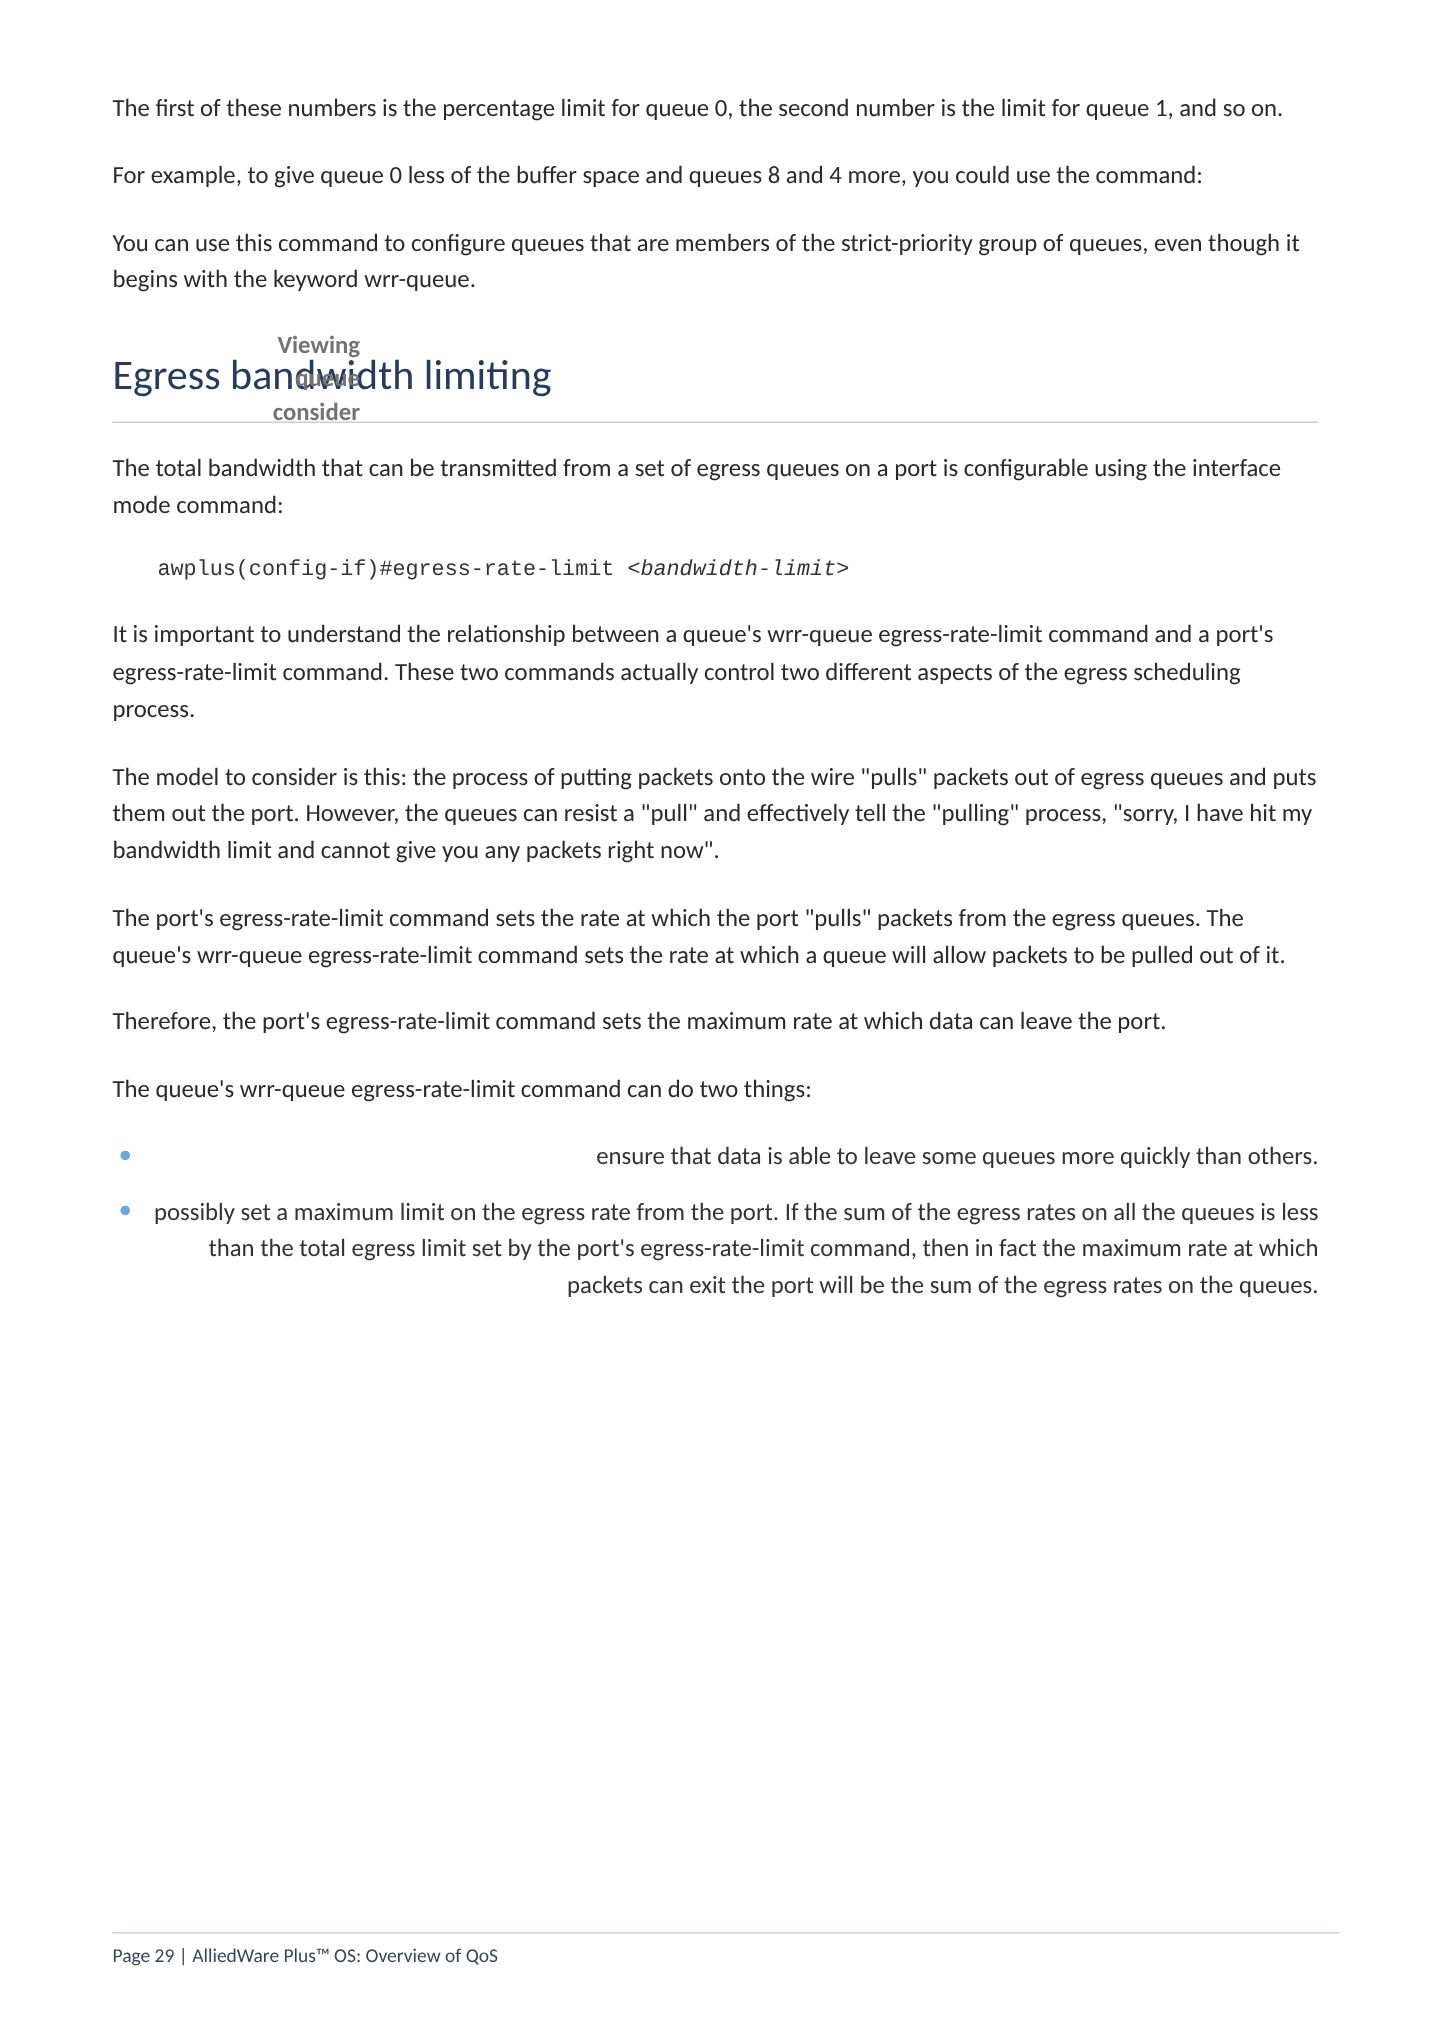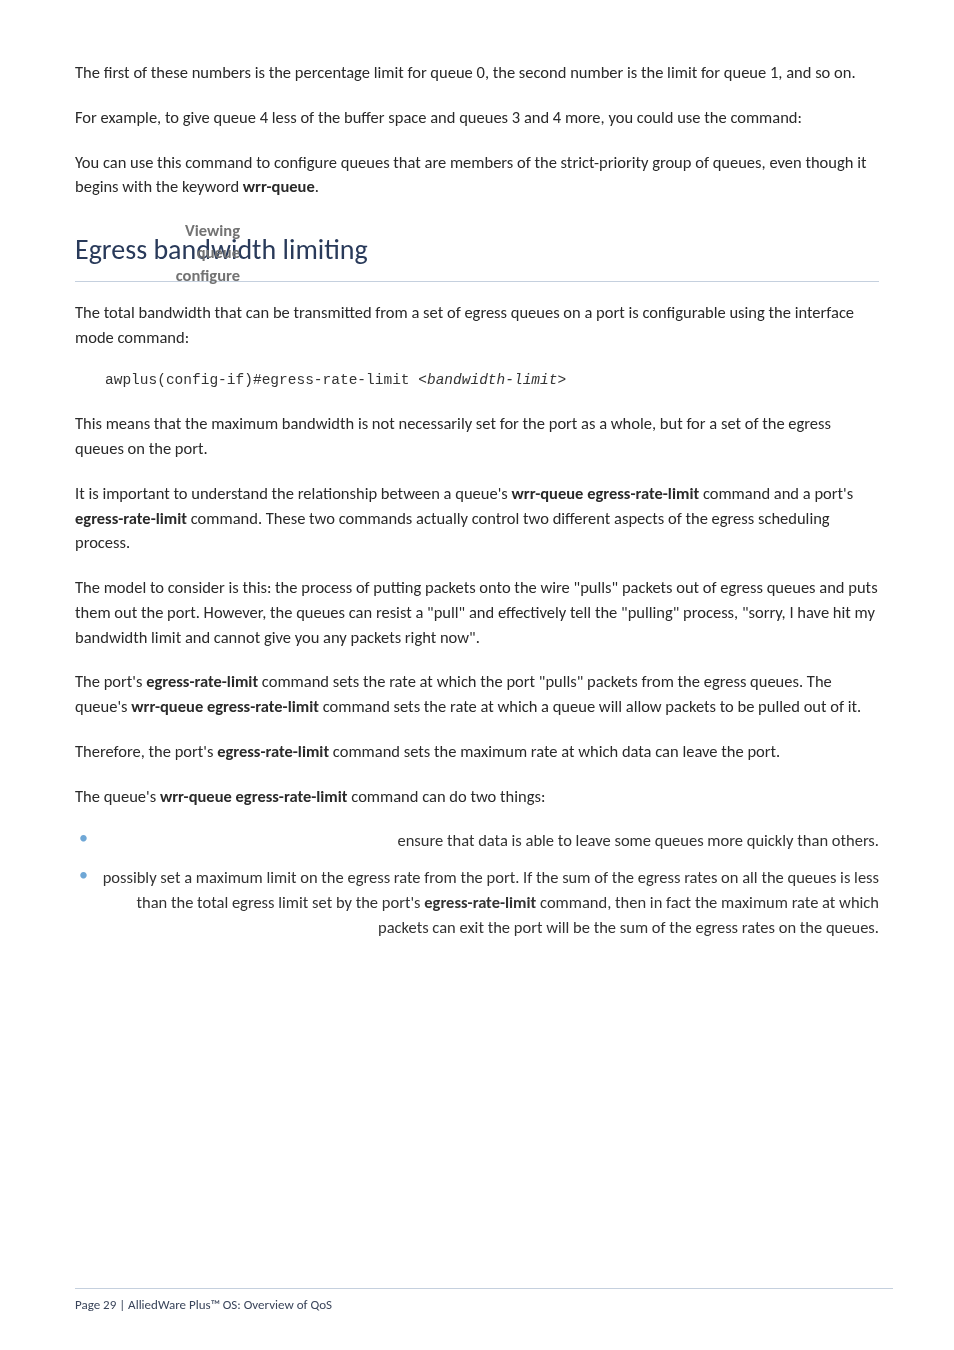--- a/index.html
+++ b/index.html
@@ -39,21 +39,21 @@
   }
   h2 {
     font-family: "Gill Sans", "Gill Sans MT", "Segoe UI", Calibri, sans-serif;
     font-weight: normal;
     font-size: 28px;
     color: #293a5a;
     border-bottom: 1px solid #c5d0de;
     padding-bottom: 10px;
     margin: 30px 0 18px 0;
   }
-  .bold { font-weight: bold; }
+  .bold { font-weight: normal; }
   .italic { font-style: italic; }
   ul {
     list-style: none;
     margin-bottom: 16px;
   }
   ul li {
     position: relative;
     padding-left: 22px;
     margin-bottom: 12px;
     text-align: right;
@@ -77,43 +77,42 @@
     font-size: 13px;
     color: #39445a;
   }
 </style>
 </head>
 <body>
 
 <div class="page">
   <div class="indent-block">
     <p>The first of these numbers is the percentage limit for queue 0, the second number is the limit for queue 1, and so on.</p>
-    <p>For example, to give queue 4 less of the buffer space and queues 3 and 4 more, you could use the command:</p>
+    <p>For example, to give queue 0 less of the buffer space and queues 8 and 4 more, you could use the command:</p>
     <p>
       <span>You can use this command to configure queues that are members of the strict-priority group of queues, even though it begins with the keyword </span><span class="bold">wrr-queue</span><span>.</span>
     </p>
   </div>
 
   <div style="position:relative;">
     <div class="side-label">
       <span>Viewing</span><br>
       <span>queue</span><br>
-      <span>configure</span>
+      <span>consider</span>
     </div>
   </div>
 
   <div class="indent-block">
     <h2>Egress bandwidth limiting</h2>
 
     <p>The total bandwidth that can be transmitted from a set of egress queues on a port is configurable using the interface mode command:</p>
     <div class="code">
       <span>awplus(config-if)#egress-rate-limit &lt;</span><span class="italic">bandwidth-limit</span><span>&gt;</span>
     </div>
 
-    <p>This means that the maximum bandwidth is not necessarily set for the port as a whole, but for a set of the egress queues on the port.</p>
 
     <p>
       <span>It is important to understand the relationship between a queue's </span><span class="bold">wrr-queue egress-rate-limit</span><span> command and a port's </span><span class="bold">egress-rate-limit</span><span> command. These two commands actually control two different aspects of the egress scheduling process.</span>
     </p>
 
     <p>The model to consider is this: the process of putting packets onto the wire "pulls" packets out of egress queues and puts them out the port. However, the queues can resist a "pull" and effectively tell the "pulling" process, "sorry, I have hit my bandwidth limit and cannot give you any packets right now".</p>
 
     <p>
       <span>The port's </span><span class="bold">egress-rate-limit</span><span> command sets the rate at which the port "pulls" packets from the egress queues. The queue's </span><span class="bold">wrr-queue egress-rate-limit</span><span> command sets the rate at which a queue will allow packets to be pulled out of it.</span>
     </p>

